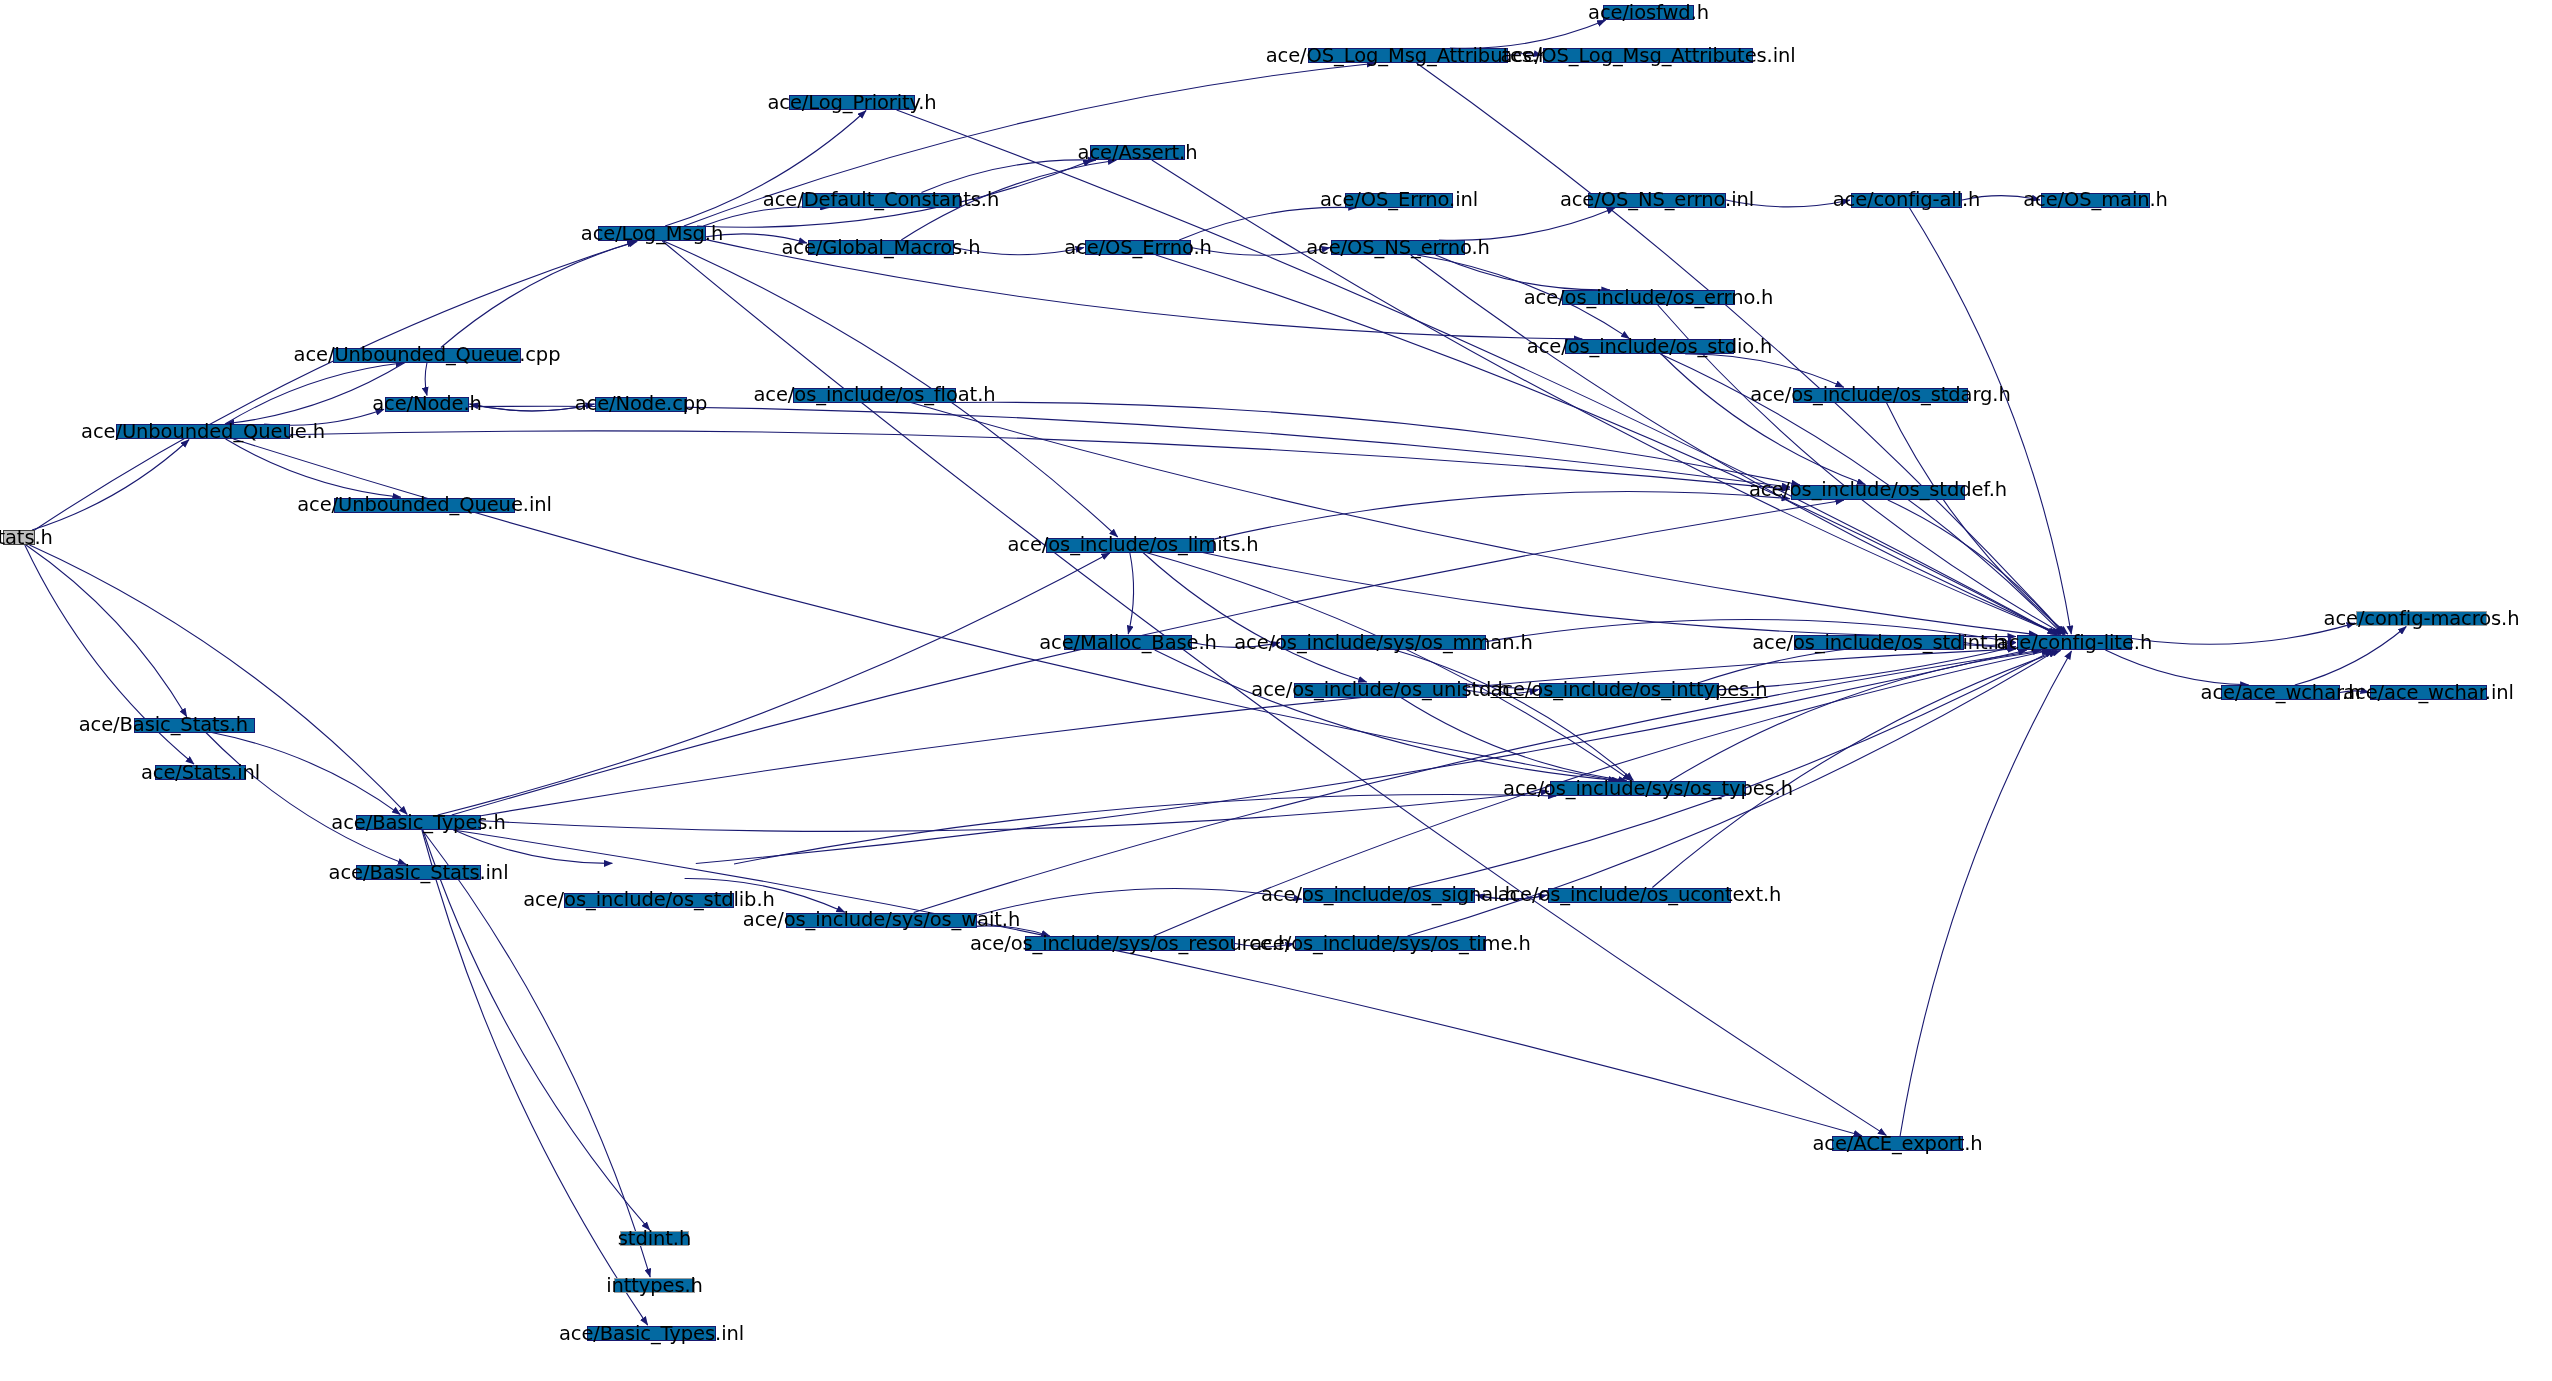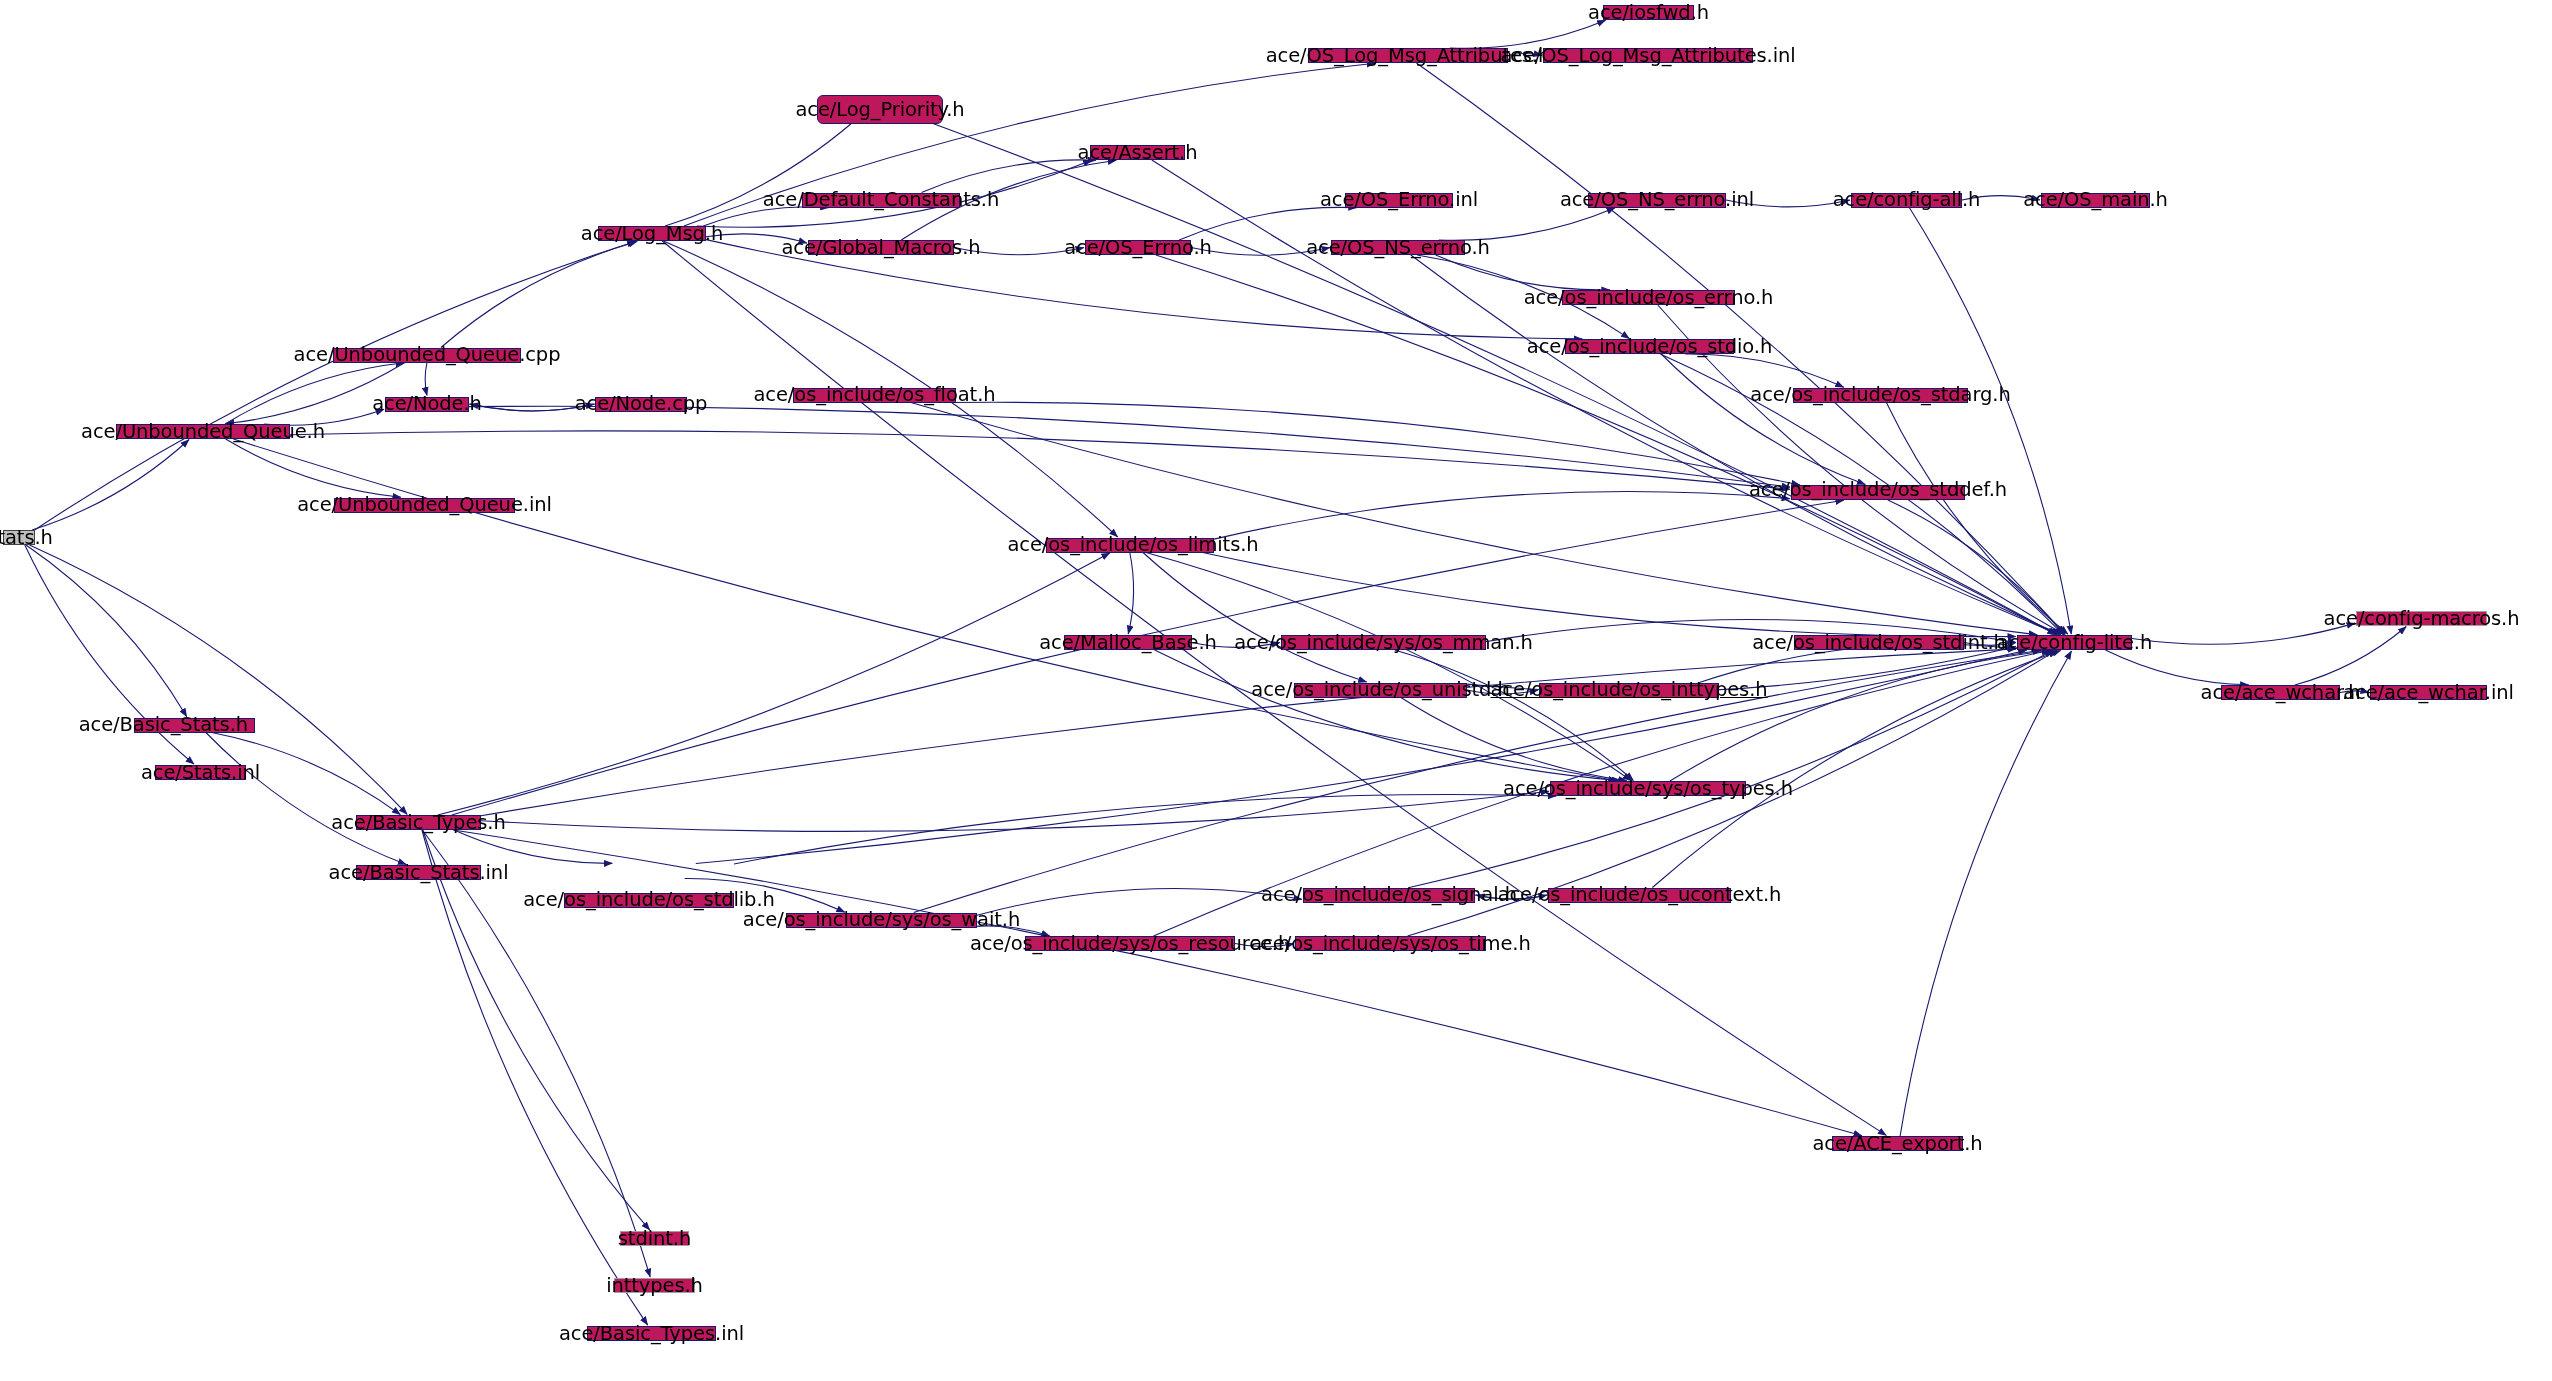--- a/index.html
+++ b/index.html
@@ -22,21 +22,21 @@
     width: 2552px;
     height: 1381px;
     pointer-events: none;
   }
   .node {
     position: absolute;
     box-sizing: border-box;
     display: flex;
     align-items: center;
     justify-content: center;
-    background: #be185d;
+    background: #0369a1;
     border: 1.6px solid #191970;
     color: #000000;
     font-size: 19.5px;
     line-height: 1;
     white-space: nowrap;
     letter-spacing: -0.1px;
     padding: 0 6px;
   }
   .node.root {
     background: #bfbfbf;
@@ -182,21 +182,21 @@
       </div>
       <div class="node" style="left: 356px; top: 815px; width: 125px; height: 15px;">
         <span class="node-label">ace/Basic_Types.h</span>
       </div>
       <div class="node" style="left: 356px; top: 865px; width: 125px; height: 15px;">
         <span class="node-label">ace/Basic_Stats.inl</span>
       </div>
       <div class="node" style="left: 598px; top: 226px; width: 108px; height: 15px;">
         <span class="node-label">ace/Log_Msg.h</span>
       </div>
-      <div class="node" style="left: 817px; top: 95px; width: 126px; height: 29px; border-radius: 6px;">
+      <div class="node" style="left: 789px; top: 95px; width: 126px; height: 15px;">
         <span class="node-label">ace/Log_Priority.h</span>
       </div>
       <div class="node" style="left: 802px; top: 192.5px; width: 158px; height: 15px;">
         <span class="node-label">ace/Default_Constants.h</span>
       </div>
       <div class="node" style="left: 808px; top: 240px; width: 146px; height: 15px;">
         <span class="node-label">ace/Global_Macros.h</span>
       </div>
       <div class="node" style="left: 1090px; top: 145px; width: 95px; height: 15px;">
         <span class="node-label">ace/Assert.h</span>

